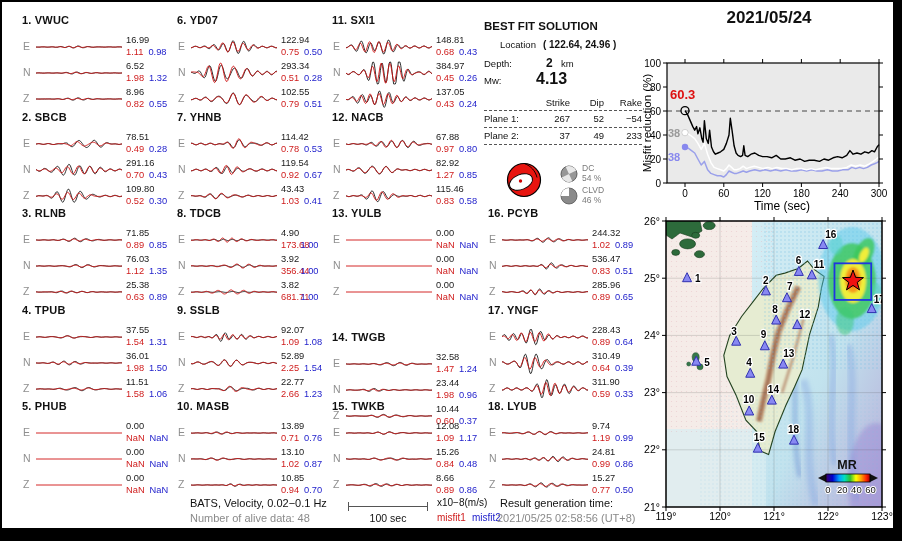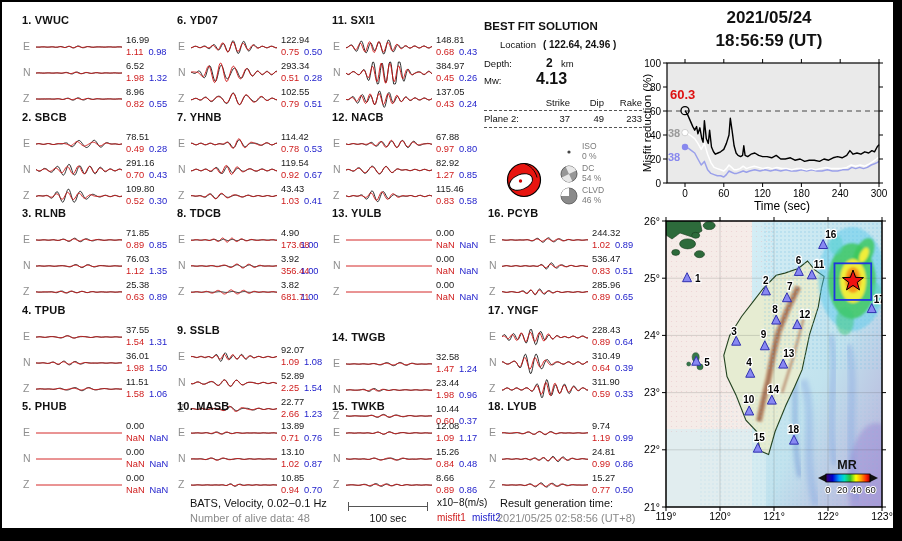--- a/index.html
+++ b/index.html
@@ -358,21 +358,21 @@
           <svg class="trace" width="86" height="26">
             <path d="M0.0 13.1 L0.8 13.1 L1.6 13.1 L2.3 13.1 L3.1 13.0 L3.9 13.0 L4.7 12.9 L5.5 12.9 L6.3 12.9 L7.0 12.9 L7.8 13.0 L8.6 13.0 L9.4 13.1 L10.2 13.2 L10.9 13.2 L11.7 13.1 L12.5 13.1 L13.3 13.0 L14.1 12.9 L14.9 12.8 L15.6 12.8 L16.4 12.8 L17.2 12.8 L18.0 12.9 L18.8 13.0 L19.5 13.1 L20.3 13.2 L21.1 13.3 L21.9 13.3 L22.7 13.2 L23.5 13.2 L24.2 13.1 L25.0 13.0 L25.8 12.9 L26.6 12.8 L27.4 12.7 L28.1 12.7 L28.9 12.7 L29.7 12.7 L30.5 12.8 L31.3 12.9 L32.1 13.0 L32.8 13.2 L33.6 13.3 L34.4 13.4 L35.2 13.4 L36.0 13.4 L36.7 13.3 L37.5 13.2 L38.3 13.0 L39.1 12.8 L39.9 12.7 L40.7 12.5 L41.4 12.5 L42.2 12.5 L43.0 12.6 L43.8 12.8 L44.6 13.0 L45.3 13.2 L46.1 13.4 L46.9 13.5 L47.7 13.5 L48.5 13.4 L49.3 13.3 L50.0 13.1 L50.8 12.9 L51.6 12.7 L52.4 12.6 L53.2 12.5 L53.9 12.6 L54.7 12.7 L55.5 12.9 L56.3 13.1 L57.1 13.2 L57.9 13.3 L58.6 13.3 L59.4 13.3 L60.2 13.2 L61.0 13.1 L61.8 12.9 L62.5 12.8 L63.3 12.8 L64.1 12.8 L64.9 12.9 L65.7 13.0 L66.5 13.0 L67.2 13.1 L68.0 13.1 L68.8 13.1 L69.6 13.0 L70.4 13.0 L71.1 12.9 L71.9 12.9 L72.7 12.9 L73.5 12.9 L74.3 13.0 L75.1 13.0 L75.8 13.1 L76.6 13.1 L77.4 13.1 L78.2 13.1 L79.0 13.0 L79.7 13.0 L80.5 12.9 L81.3 12.9 L82.1 12.9 L82.9 12.9 L83.7 13.0 L84.4 13.0 L85.2 13.1 L86.0 13.1" fill="none" stroke="#1a1a1a" stroke-width="0.9"></path>
             <path d="M0.0 13.3 L0.8 13.3 L1.6 13.3 L2.3 13.2 L3.1 13.1 L3.9 12.9 L4.7 12.7 L5.5 12.7 L6.3 12.7 L7.0 12.8 L7.8 13.0 L8.6 13.2 L9.4 13.3 L10.2 13.4 L10.9 13.4 L11.7 13.3 L12.5 13.0 L13.3 12.8 L14.1 12.5 L14.9 12.4 L15.6 12.3 L16.4 12.5 L17.2 12.7 L18.0 13.1 L18.8 13.4 L19.5 13.8 L20.3 14.0 L21.1 14.1 L21.9 14.0 L22.7 13.7 L23.5 13.2 L24.2 12.7 L25.0 12.1 L25.8 11.7 L26.6 11.4 L27.4 11.4 L28.1 11.6 L28.9 12.0 L29.7 12.6 L30.5 13.3 L31.3 13.9 L32.1 14.5 L32.8 14.9 L33.6 15.0 L34.4 14.8 L35.2 14.4 L36.0 13.8 L36.7 13.0 L37.5 12.3 L38.3 11.6 L39.1 11.2 L39.9 10.9 L40.7 11.0 L41.4 11.4 L42.2 11.9 L43.0 12.7 L43.8 13.4 L44.6 14.1 L45.3 14.6 L46.1 14.9 L46.9 14.9 L47.7 14.6 L48.5 14.1 L49.3 13.4 L50.0 12.6 L50.8 11.9 L51.6 11.5 L52.4 11.3 L53.2 11.3 L53.9 11.7 L54.7 12.3 L55.5 12.9 L56.3 13.6 L57.1 14.0 L57.9 14.3 L58.6 14.3 L59.4 14.0 L60.2 13.6 L61.0 13.2 L61.8 12.7 L62.5 12.4 L63.3 12.3 L64.1 12.4 L64.9 12.5 L65.7 12.8 L66.5 13.1 L67.2 13.3 L68.0 13.3 L68.8 13.3 L69.6 13.2 L70.4 13.0 L71.1 12.8 L71.9 12.7 L72.7 12.7 L73.5 12.8 L74.3 12.9 L75.1 13.1 L75.8 13.2 L76.6 13.3 L77.4 13.3 L78.2 13.2 L79.0 13.1 L79.7 12.9 L80.5 12.7 L81.3 12.7 L82.1 12.7 L82.9 12.7 L83.7 12.9 L84.4 13.1 L85.2 13.2 L86.0 13.3" fill="none" stroke="#cf1111" stroke-width="0.9"></path>
           </svg>
           <div class="nums">
             <div class="peak">3.82</div>
             <div class="mis"><span class="m1">681.71</span><span class="m2" style="margin-left: -9px;">1.00</span></div>
           </div>
         </div>
       </div>
-      <div class="stn" style="left: 175px; top: 303.5px; margin-top: 20px;">
+      <div class="stn" style="left: 175px; top: 303.5px;">
         <div class="stn-h">9. SSLB</div>
         <div class="ch-row" style="top: 20px;">
           <div class="ch-l">E</div>
           <svg class="trace" width="86" height="26">
             <path d="M0.0 12.6 L0.8 12.4 L1.6 12.5 L2.3 12.6 L3.1 12.9 L3.9 13.2 L4.7 13.4 L5.5 13.6 L6.3 13.5 L7.0 13.3 L7.8 13.0 L8.6 12.7 L9.4 12.4 L10.2 12.3 L10.9 12.5 L11.7 12.8 L12.5 13.2 L13.3 13.5 L14.1 13.7 L14.9 13.6 L15.6 13.3 L16.4 12.9 L17.2 12.6 L18.0 12.5 L18.8 12.7 L19.5 13.1 L20.3 13.6 L21.1 13.8 L21.9 13.6 L22.7 13.0 L23.5 12.0 L24.2 11.1 L25.0 10.5 L25.8 10.6 L26.6 11.7 L27.4 13.3 L28.1 15.2 L28.9 16.7 L29.7 17.4 L30.5 16.8 L31.3 15.1 L32.1 12.9 L32.8 10.7 L33.6 9.2 L34.4 8.8 L35.2 9.6 L36.0 11.3 L36.7 13.2 L37.5 14.7 L38.3 15.4 L39.1 15.2 L39.9 14.2 L40.7 13.0 L41.4 11.9 L42.2 11.5 L43.0 11.8 L43.8 12.7 L44.6 13.8 L45.3 14.7 L46.1 15.1 L46.9 14.8 L47.7 13.8 L48.5 12.6 L49.3 11.3 L50.0 10.5 L50.8 10.4 L51.6 11.0 L52.4 12.2 L53.2 13.5 L53.9 14.6 L54.7 15.1 L55.5 15.1 L56.3 14.4 L57.1 13.5 L57.9 12.6 L58.6 11.9 L59.4 11.8 L60.2 12.0 L61.0 12.5 L61.8 13.1 L62.5 13.6 L63.3 13.7 L64.1 13.6 L64.9 13.3 L65.7 12.9 L66.5 12.6 L67.2 12.4 L68.0 12.4 L68.8 12.5 L69.6 12.8 L70.4 13.2 L71.1 13.4 L71.9 13.6 L72.7 13.6 L73.5 13.4 L74.3 13.2 L75.1 12.9 L75.8 12.6 L76.6 12.4 L77.4 12.4 L78.2 12.6 L79.0 12.8 L79.7 13.1 L80.5 13.4 L81.3 13.5 L82.1 13.6 L82.9 13.4 L83.7 13.2 L84.4 12.9 L85.2 12.6 L86.0 12.5" fill="none" stroke="#1a1a1a" stroke-width="0.9"></path>
             <path d="M0.0 12.7 L0.8 12.6 L1.6 12.6 L2.3 12.7 L3.1 12.9 L3.9 13.1 L4.7 13.3 L5.5 13.4 L6.3 13.4 L7.0 13.3 L7.8 13.0 L8.6 12.8 L9.4 12.7 L10.2 12.7 L10.9 12.7 L11.7 12.9 L12.5 13.1 L13.3 13.3 L14.1 13.2 L14.9 13.1 L15.6 12.9 L16.4 12.7 L17.2 12.6 L18.0 12.8 L18.8 13.1 L19.5 13.5 L20.3 13.8 L21.1 13.8 L21.9 13.5 L22.7 12.9 L23.5 12.2 L24.2 11.6 L25.0 11.4 L25.8 11.8 L26.6 12.7 L27.4 13.8 L28.1 14.8 L28.9 15.3 L29.7 15.0 L30.5 14.0 L31.3 12.6 L32.1 11.3 L32.8 10.4 L33.6 10.4 L34.4 11.2 L35.2 12.7 L36.0 14.2 L36.7 15.3 L37.5 15.7 L38.3 15.2 L39.1 14.0 L39.9 12.5 L40.7 11.3 L41.4 10.7 L42.2 10.8 L43.0 11.6 L43.8 12.9 L44.6 14.1 L45.3 14.9 L46.1 15.0 L46.9 14.6 L47.7 13.6 L48.5 12.5 L49.3 11.6 L50.0 11.2 L50.8 11.4 L51.6 12.0 L52.4 13.0 L53.2 13.8 L53.9 14.4 L54.7 14.5 L55.5 14.1 L56.3 13.4 L57.1 12.7 L57.9 12.1 L58.6 11.9 L59.4 12.0 L60.2 12.4 L61.0 13.0 L61.8 13.5 L62.5 13.8 L63.3 13.8 L64.1 13.6 L64.9 13.2 L65.7 12.9 L66.5 12.6 L67.2 12.4 L68.0 12.5 L68.8 12.6 L69.6 12.9 L70.4 13.1 L71.1 13.4 L71.9 13.5 L72.7 13.5 L73.5 13.3 L74.3 13.1 L75.1 12.9 L75.8 12.7 L76.6 12.6 L77.4 12.6 L78.2 12.7 L79.0 12.9 L79.7 13.1 L80.5 13.3 L81.3 13.4 L82.1 13.4 L82.9 13.3 L83.7 13.1 L84.4 12.9 L85.2 12.7 L86.0 12.6" fill="none" stroke="#cf1111" stroke-width="0.9"></path>
           </svg>
           <div class="nums">
             <div class="peak">92.07</div>
             <div class="mis"><span class="m1">1.09</span><span class="m2">1.08</span></div>
@@ -738,43 +738,40 @@
       <span>Mw:</span>
       <span class="bf-mwval">4.13</span>
     </div>
     <div class="pt">
       <div class="pt-row hd">
         <span class="pt-c1">Strike</span>
         <span class="pt-c2">Dip</span>
         <span class="pt-c3">Rake</span>
       </div>
       <div class="pt-row">
+        <span class="pt-lb">Plane 1:</span>
+        <span class="pt-c1">267</span>
+        <span class="pt-c2">52</span>
+        <span class="pt-c3">−54</span>
+      </div>
+      <div class="pt-row">
         <span class="pt-lb">Plane 2:</span>
         <span class="pt-c1">37</span>
         <span class="pt-c2">49</span>
         <span class="pt-c3">233</span>
       </div>
     </div>
 
     <svg class="bb-main" width="44" height="44" viewBox="0 0 44 44">
       <circle cx="22" cy="22" r="16.5" fill="#e81510" stroke="#000" stroke-width="1.2"></circle>
       <ellipse cx="19" cy="24" rx="12" ry="7.5" transform="rotate(-22 19 24)" fill="#fff" stroke="#000" stroke-width="0.9"></ellipse>
       <path d="M22.5 5.6 C29 8 33.5 13 35 19.5" fill="none" stroke="#000" stroke-width="0.9"></path>
       <circle cx="18.5" cy="23" r="1.7" fill="#cc0000"></circle>
     </svg>
 
-    <div class="dec-row" style="top:122px">
-      <svg class="dec-ico" width="18" height="18" viewBox="0 0 18 18">
-          <circle cx="9" cy="9" r="1.6" fill="#444"></circle>
-        </svg>
-      <div class="dec-label">
-        <div>ISO</div>
-        <div>0 %</div>
-      </div>
-    </div>
     <div class="dec-row" style="top:144px">
       <svg class="dec-ico" width="18" height="18" viewBox="0 0 18 18">
         <g transform="rotate(-25 9 9)">
           <circle cx="9" cy="9" r="8" fill="#979797" stroke="#555" stroke-width="0.8"></circle>
           <path d="M9 1 A8 8 0 0 1 17 9 L9 9 Z" fill="#e8e8e8"></path>
           <path d="M9 17 A8 8 0 0 1 1 9 L9 9 Z" fill="#e8e8e8"></path>
         </g>
       </svg>
       <div class="dec-label">
         <div>DC</div>
@@ -788,21 +785,20 @@
       </svg>
       <div class="dec-label">
         <div>CLVD</div>
         <div>46 %</div>
       </div>
     </div>
   </div>
 
   <div class="chart-title">
     <div>2021/05/24</div>
-    <div>18:56:59  (UT)</div>
   </div>
 
   <svg id="misfit-svg" width="262" height="215">
       <rect x="27" y="63" width="212" height="120" fill="#eaeaea"></rect>
       <line x1="27" y1="111" x2="239" y2="111" stroke="#333" stroke-width="0.9" stroke-dasharray="5,4"></line>
       <polyline points="45.0,147.0 48.2,148.2 51.5,150.6 54.7,153.0 57.9,159.0 61.2,165.0 64.4,161.4 67.6,169.8 70.9,173.4 74.1,174.6 77.3,175.8 80.6,175.8 83.8,177.0 86.4,174.6 89.0,171.0 91.6,172.2 94.1,173.4 96.7,173.4 100.0,172.2 103.2,171.0 106.4,172.2 109.7,171.0 114.8,169.8 120.0,171.0 125.2,169.8 130.4,171.0 135.5,169.8 140.7,171.0 145.9,169.8 151.1,171.0 156.2,171.0 161.4,169.8 166.6,171.0 171.7,169.8 176.9,171.0 182.1,171.0 187.3,169.8 192.4,171.0 197.6,171.0 202.8,169.8 208.0,169.8 211.8,167.4 215.7,168.6 219.6,167.4 223.5,168.6 227.4,167.4 231.2,165.0 234.5,163.8 237.1,162.6 239.0,161.4" fill="none" stroke="#9aa0ea" stroke-width="1.5" stroke-linejoin="round"></polyline>
       <polyline points="45.0,132.6 48.2,133.8 51.5,136.2 54.7,138.6 57.9,143.4 61.2,149.4 64.4,143.4 67.6,154.2 70.9,162.6 74.1,167.4 77.3,168.6 80.6,169.8 83.8,171.0 86.4,168.6 89.0,165.0 91.6,167.4 94.1,169.8 96.7,169.8 100.0,168.6 103.2,166.2 106.4,168.6 109.7,167.4 114.2,166.2 118.7,167.4 123.2,168.6 127.8,167.4 132.3,168.6 136.8,167.4 142.0,168.6 147.2,168.6 151.7,169.8 156.2,168.6 161.4,168.6 166.6,169.8 171.1,168.6 175.6,169.8 180.8,168.6 186.0,167.4 191.1,168.6 196.3,168.6 201.5,168.6 206.7,167.4 211.2,165.0 215.7,166.2 220.2,165.0 224.8,166.2 229.3,163.8 233.2,161.4 236.4,159.0 239.0,156.6" fill="none" stroke="#ffffff" stroke-width="1.5" stroke-linejoin="round"></polyline>
       <polyline points="45.0,110.6 47.6,114.6 50.2,120.6 52.8,126.6 54.7,130.2 56.6,126.6 57.9,133.8 59.9,127.8 61.8,138.6 63.1,142.2 64.4,120.6 66.3,138.6 68.3,143.4 69.6,130.2 71.5,147.0 73.5,151.8 75.4,154.2 78.0,153.0 80.6,151.8 83.8,149.4 86.4,143.4 89.0,135.0 90.3,118.2 92.2,131.4 94.1,145.8 96.1,153.0 98.0,155.4 100.6,156.6 102.6,155.4 103.8,145.8 105.1,155.4 107.7,156.6 111.0,154.2 114.8,153.0 118.7,155.4 122.6,156.6 127.1,156.6 131.7,157.8 136.2,155.4 140.7,159.0 145.2,159.0 150.4,157.8 154.9,160.2 160.1,159.0 164.6,161.4 169.2,160.2 174.3,160.2 179.5,161.4 184.0,159.0 188.6,160.2 193.1,157.8 197.6,156.6 202.1,157.8 206.7,155.4 209.9,150.6 213.1,154.2 217.0,153.0 220.9,154.2 224.8,151.8 228.7,153.0 231.9,150.6 234.5,151.8 237.1,147.0 239.0,144.6" fill="none" stroke="#000000" stroke-width="1.4" stroke-linejoin="round"></polyline>
       <circle cx="45" cy="147" r="3.2" fill="#8888ee"></circle>
       <circle cx="45" cy="132.6" r="3.2" fill="#ffffff" stroke="#bbb" stroke-width="0.6"></circle>

